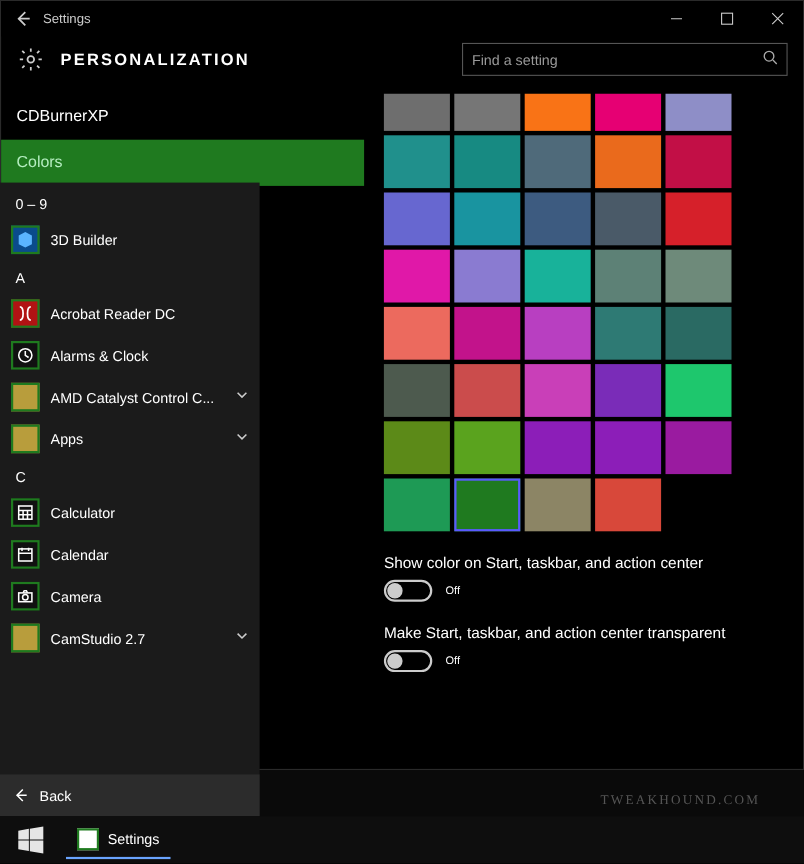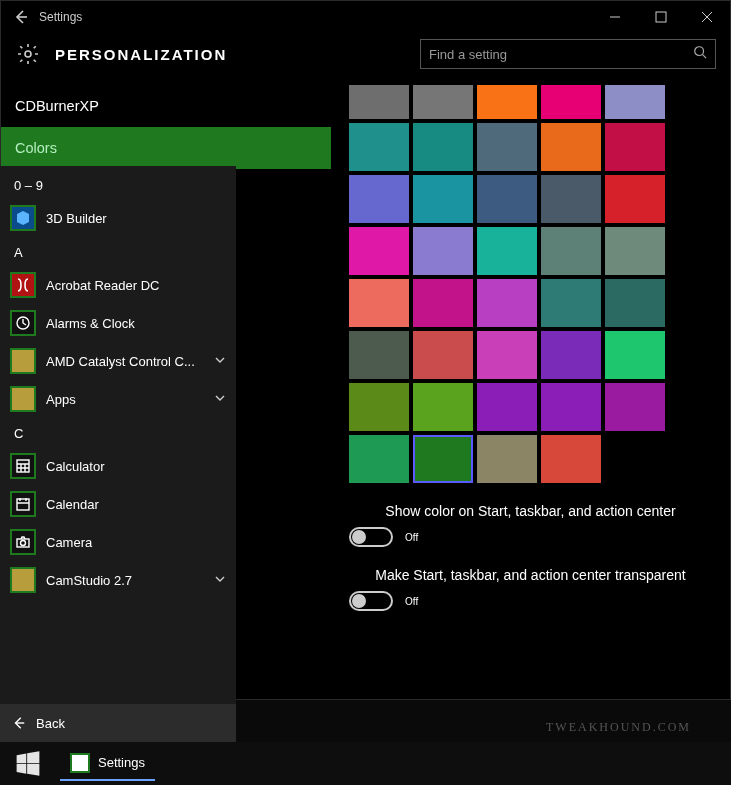--- a/index.html
+++ b/index.html
@@ -19,21 +19,21 @@
   .search-wrap { width: 296px; height: 30px; border: 1px solid #555; display: flex; align-items: center; padding: 0 8px; }
   .search-wrap input { flex: 1; background: transparent; border: 0; color: #84cc16; font-size: 13px; outline: none; }
   .search-wrap input::placeholder { color: #999; }
   .search-wrap .sicon { color: #aaa; }
 
   .body-area { display: flex; height: calc(100% - 92px); }
   .nav { width: 330px; }
   .nav-item { padding: 13px 14px; font-size: 14.5px; color: #fff; }
   .nav-item.active { background: #1f7a1f; color: #b5eec0; }
 
-  .content { flex: 1; padding: 0 18px; overflow: hidden; text-align: center; }
+  .content { flex: 1; padding: 0 18px; overflow: hidden; }
   .swatch-grid { display: flex; flex-wrap: wrap; gap: 4px; width: 324px; }
   .swatch { width: 60px; height: 48px; }
   .swatch.row0 { height: 34px; }
   .swatch.selected { outline: 2px solid #5a5aff; outline-offset: -2px; }
 
   .toggle-label { font-size: 14px; margin-top: 20px; margin-bottom: 8px; color: #fff; }
   .toggle-row { display: flex; align-items: center; gap: 12px; margin-bottom: 14px; }
   .toggle { width: 44px; height: 20px; border: 2px solid #ccc; border-radius: 20px; position: relative; }
   .toggle .knob { position: absolute; left: 1px; top: 1px; width: 14px; height: 14px; border-radius: 50%; background: #ccc; }
   .toggle-state { font-size: 10px; color: #fff; }

